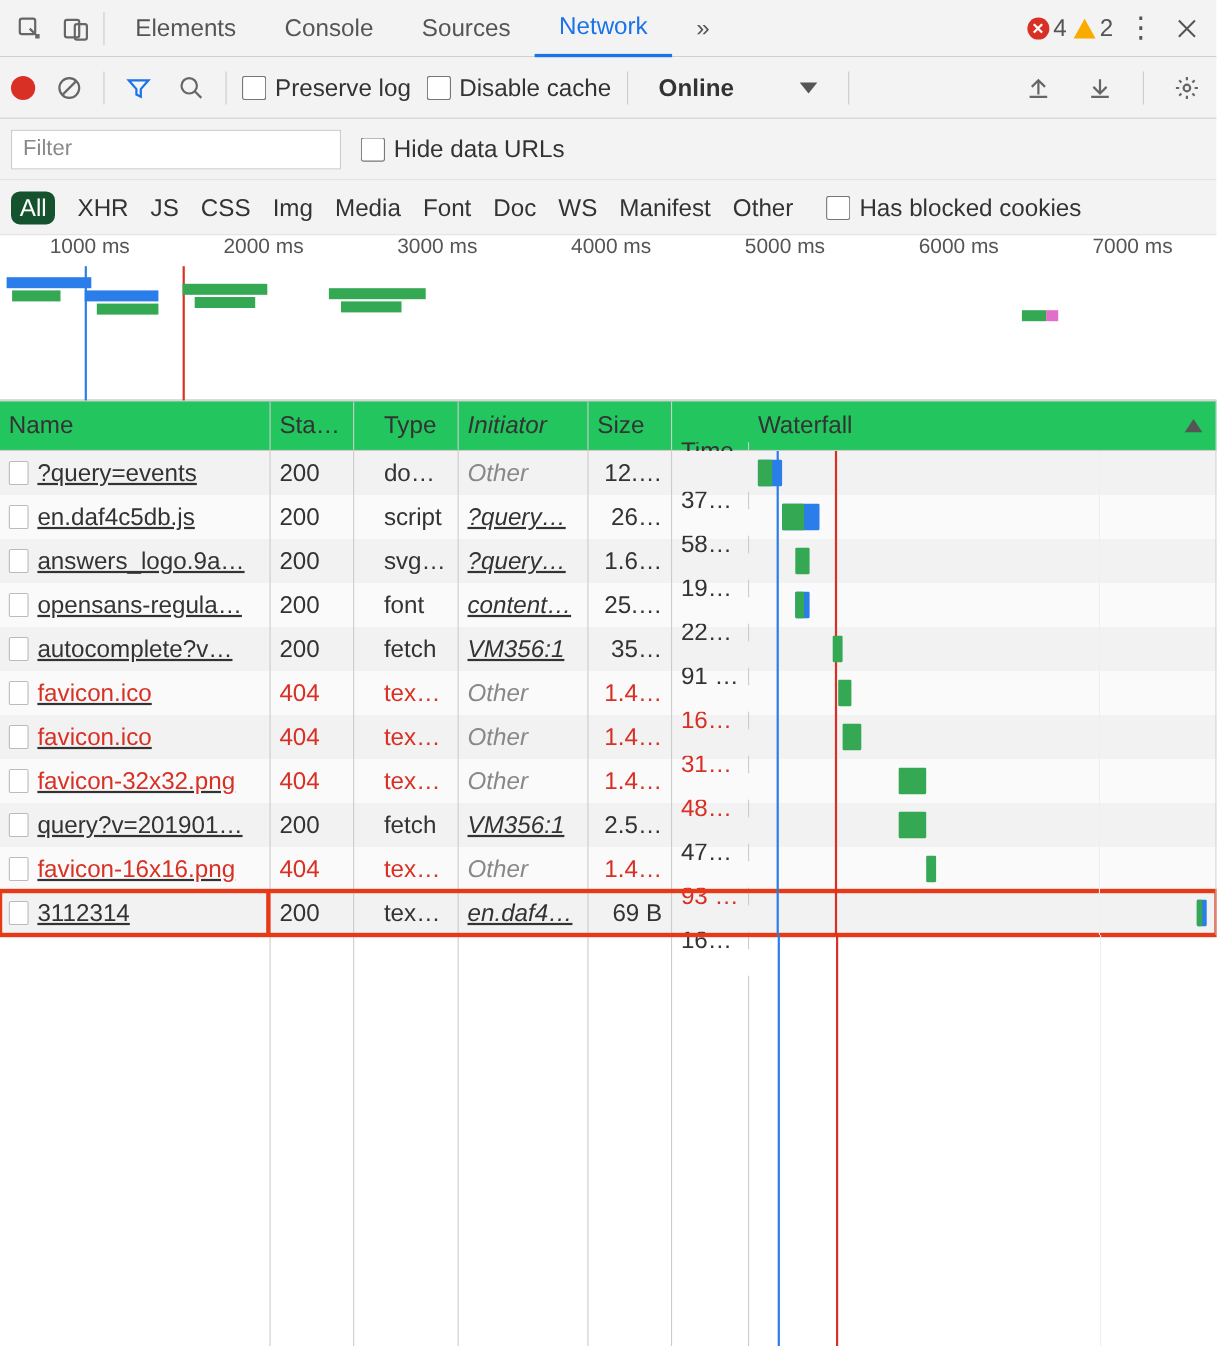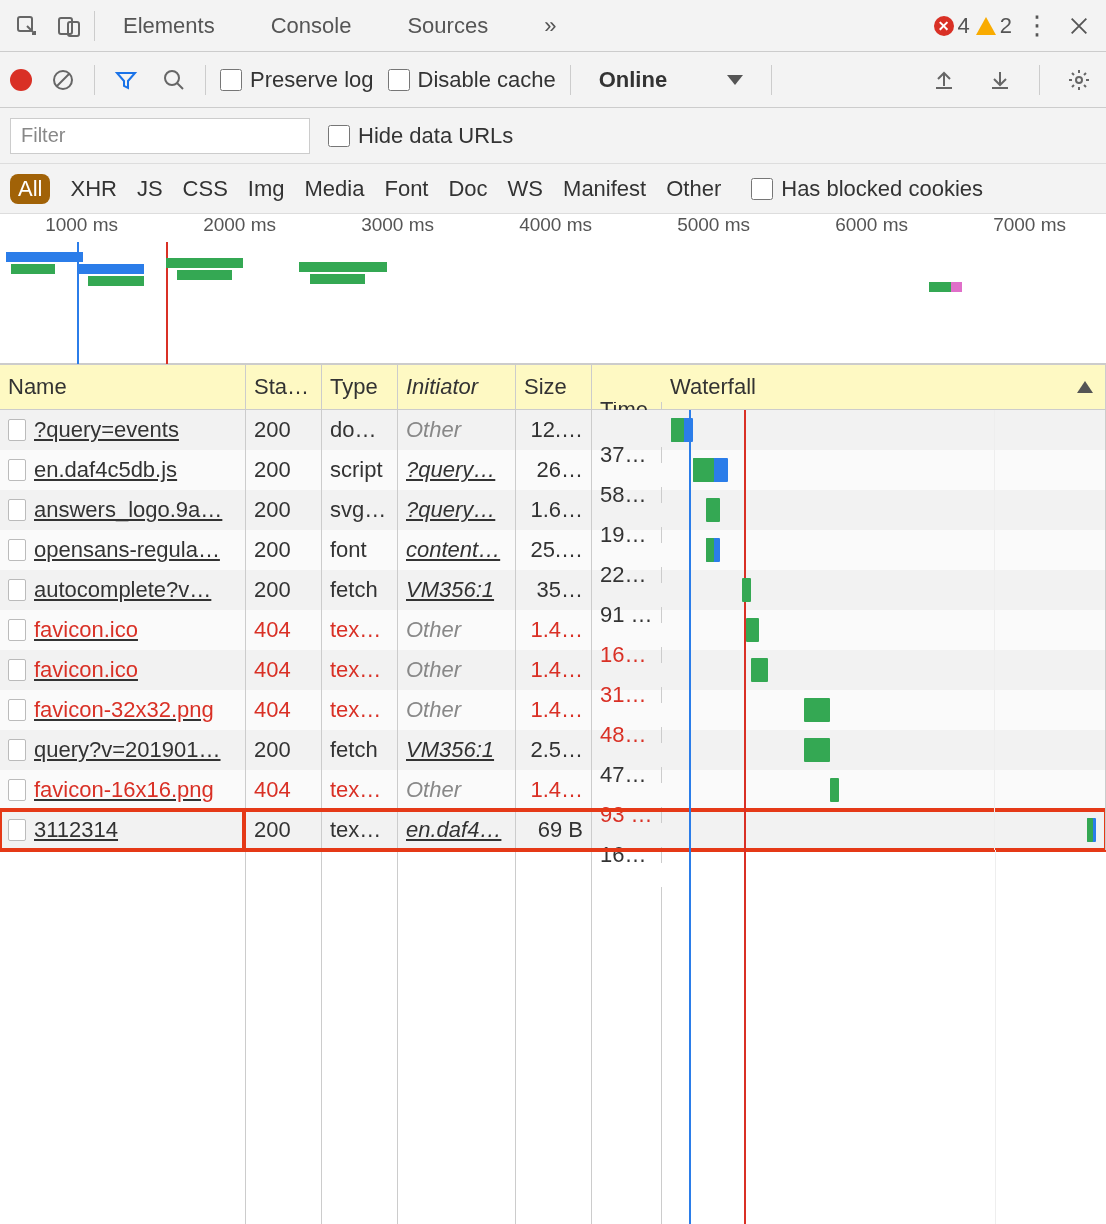--- a/index.html
+++ b/index.html
@@ -2,21 +2,21 @@
 <html><head>
 <meta charset="utf-8">
 <style>
 * { box-sizing: border-box; margin: 0; padding: 0; font-family: -apple-system, BlinkMacSystemFont, "Segoe UI", Helvetica, Arial, sans-serif; }
 body { width: 1106px; height: 1224px; background: #fff; font-size: 22px; color: #333; overflow: hidden; }
 
 
 .tabs-bar { display:flex; align-items:center; height:52px; border-bottom:1px solid #ccc; background:#f3f3f3; padding:0 6px; }
 .tabs-bar .ic { width:42px; height:52px; display:flex; align-items:center; justify-content:center; color:#666; }
 .tabs-bar .sep { width:1px; height:30px; background:#ccc; margin:0 4px; }
-.tabs-bar .ptabs { display:flex; align-items:center; gap:12px; margin-left:2px; }
+.tabs-bar .ptabs { display:flex; align-items:center; gap:0; margin-left:2px; }
 .ptab { padding:0 22px; height:52px; display:flex; align-items:center; color:#555; cursor:pointer; }
 .ptab.active { color:#1a73e8; border-bottom:3px solid #1a73e8; font-weight:500; }
 .tabs-bar .status { margin-left:auto; display:flex; align-items:center; gap:6px; color:#555; padding-right:4px; }
 .err-badge { display:inline-flex; align-items:center; gap:4px; }
 .err-ico { width:20px; height:20px; border-radius:50%; background:#d93025; color:#fff; display:flex; align-items:center; justify-content:center; font-size:14px; font-weight:bold; }
 .warn-ico { width:0; height:0; border-left:10px solid transparent; border-right:10px solid transparent; border-bottom:18px solid #f9ab00; position:relative; }
 .more-ic, .close-ic { width:42px; height:52px; display:flex; align-items:center; justify-content:center; color:#555; font-size:26px; }
 
 
 .tool2 { display:flex; align-items:center; height:56px; border-bottom:1px solid #ccc; background:#f3f3f3; padding:0 10px; gap:14px; }
@@ -32,39 +32,39 @@
 .tool2 .right { margin-left:auto; display:flex; align-items:center; gap:22px; }
 
 
 .filter-row { display:flex; align-items:center; height:56px; border-bottom:1px solid #ddd; background:#f3f3f3; padding:0 10px; gap:18px; }
 .filter-input { width:300px; height:36px; border:1px solid #ccc; background:#fff; padding:0 10px; font-size:20px; color:#888; }
 .filter-input::placeholder { color:#888; }
 
 
 .chips-row { display:flex; align-items:center; height:50px; border-bottom:1px solid #ddd; background:#f3f3f3; padding:0 10px; gap:20px; font-size:22px; }
 .chip { color:#333; cursor:pointer; }
-.chip.all { background:#a16207; color:#fff; border-radius:8px; padding:2px 8px; }
+.chip.all { background:#14532d; color:#fff; border-radius:8px; padding:2px 8px; }
 
 
 .timeline { height:150px; border-bottom:1px solid #ccc; background:#fff; position:relative; }
 .tl-ticks { display:flex; height:28px; font-size:19px; color:#555; }
 .tl-ticks span { flex:1; text-align:right; padding-right:40px; }
 .tl-body { position:relative; height:122px; }
 .tl-cursor-blue { position:absolute; top:0; bottom:0; width:2px; background:#2b7de9; left:7%; }
 .tl-cursor-red { position:absolute; top:0; bottom:0; width:2px; background:#d93025; left:15%; }
 .tl-seg { position:absolute; height:10px; background:#34a853; }
 .tl-seg.blue { background:#2b7de9; }
 .tl-seg.pink { background:#e06fc9; }
 
 
-.tbl-head { display:flex; height:46px; background:#fef9c3; border-top:1px solid #ccc; border-bottom:1px solid #ccc; font-size:22px; }
+.tbl-head { display:flex; height:46px; background:#22c55e; border-top:1px solid #ccc; border-bottom:1px solid #ccc; font-size:22px; }
 .tbl-head > div, .trow > div { border-right:1px solid #ccc; padding:8px 8px; overflow:hidden; white-space:nowrap; text-overflow:ellipsis; display:flex; align-items:center; }
 .col-name { width:246px; }
 .col-status { width:76px; }
-.col-type { width:76px; }
+.col-type { width:76px;margin-left:19px; }
 .col-init { width:118px;font-style:italic; }
 .col-size { width:76px; }
 .col-time { width:70px;margin-top:37px; }
 .col-wf { flex:1; position:relative; }
 .tbl-head .col-wf { justify-content:space-between; padding-right:12px; }
 .sort-tri { width:0; height:0; border-left:8px solid transparent; border-right:8px solid transparent; border-bottom:12px solid #555; }
 
 .tbody { position:relative; }
 .trow { display:flex; height:40px; font-size:22px; }
 .trow:nth-child(even) { background:#fafafa; }
@@ -101,20 +101,21 @@
     <svg viewBox="0 0 24 24" width="24" height="24">
         <rect x="2" y="4" width="13" height="16" rx="2"></rect>
         <rect x="11" y="8" width="11" height="14" rx="2"></rect>
       </svg>
   </div>
   <div class="sep"></div>
   <div class="ptabs">
     <div class="ptab">Elements</div>
     <div class="ptab">Console</div>
     <div class="ptab">Sources</div>
+    <div class="ptab active">Network</div>
     <div class="ptab">»</div>
   </div>
   <div class="status">
     <span class="err-badge">
         <span class="err-ico">✕</span>
         <span>4</span>
       </span>
     <span class="err-badge">
         <span class="warn-ico"></span>
         <span>2</span>

